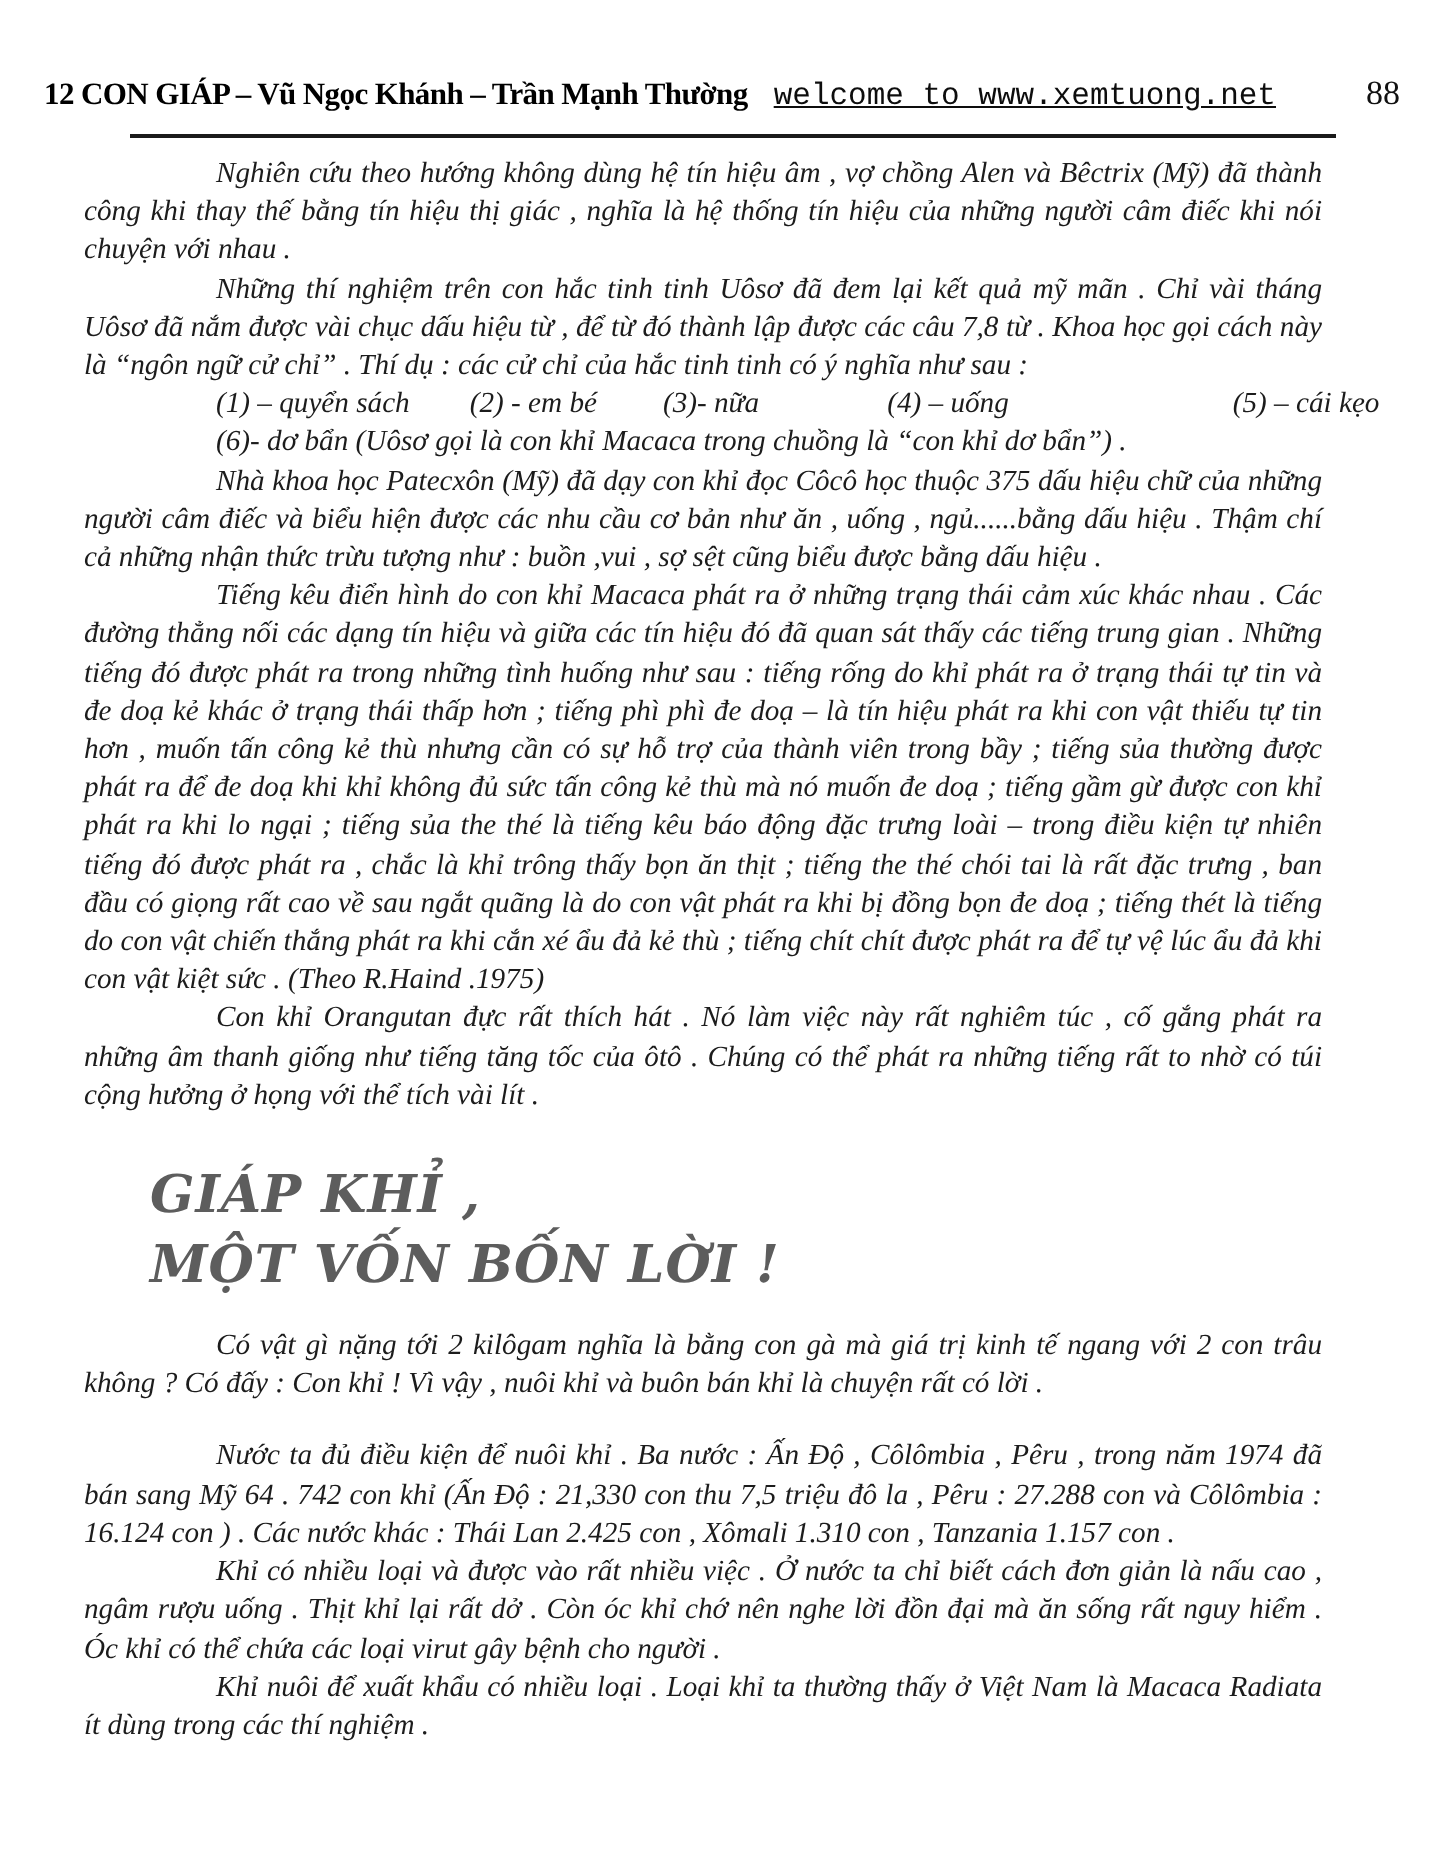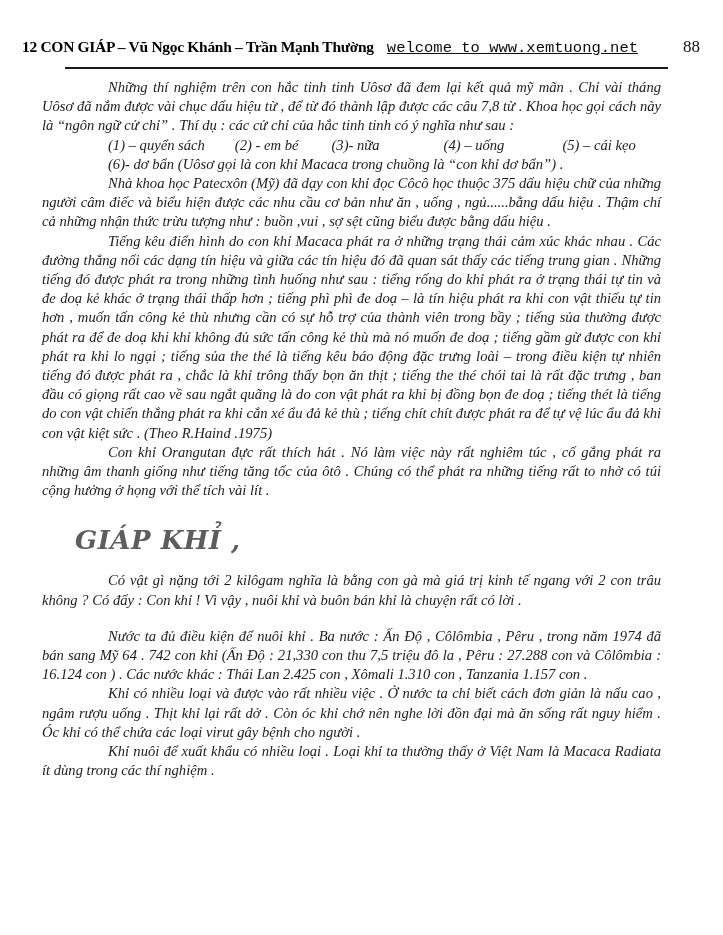--- a/index.html
+++ b/index.html
@@ -54,21 +54,21 @@
   .content p { margin: 0; text-indent: 66px; }
   .sign-row {
     display: flex;
     padding-left: 66px;
     text-align: left;
   }
   .sign-row span { flex: none; }
   .sign-item-1 { margin-right: 30px; }
   .sign-item-2 { margin-right: 33px; font-style: italic; }
   .sign-item-3 { margin-right: 64px; }
-  .sign-item-4 { margin-right: 58px; text-align: right; }
+  .sign-item-4 { margin-right: 112px; text-align: right; }
   
   .display-heading {
     margin: 23px 0 13px 33px;
     font-family: "DejaVu Serif", serif;
     font-weight: bold;
     font-style: italic;
     font-size: 26px;
     line-height: 35px;
     letter-spacing: 0.5px;
     color: #5d5d5d;
@@ -86,37 +86,39 @@
   <div class="header">
     <span class="book-title">12 CON GIÁP – Vũ Ngọc Khánh – Trần Mạnh Thường</span>
     <span class="site-link">welcome to www.xemtuong.net</span>
     <span class="page-num">88</span>
   </div>
 
   <div class="rule"></div>
 
   <div class="content">
 
+    <p>Nghiên cứu theo hướng không dùng hệ tín hiệu âm , vợ chồng Alen  và Bêctrix (Mỹ) đã thành công khi thay thế bằng tín hiệu thị giác , nghĩa là hệ thống tín hiệu của những người câm điếc khi nói chuyện với nhau .</p>
     <p>Những thí nghiệm trên con hắc tinh tinh Uôsơ đã đem lại kết quả mỹ mãn . Chỉ vài tháng Uôsơ đã nắm được vài chục dấu hiệu từ , để từ đó thành lập được các câu 7,8 từ . Khoa học gọi cách này là “ngôn ngữ cử chỉ” . Thí dụ : các cử chỉ của hắc tinh tinh có ý nghĩa như sau :</p>
 
     <div class="sign-row">
       <span class="sign-item-1">(1) – quyển sách</span>
       <span class="sign-item-2">(2) - em bé</span>
       <span class="sign-item-3">(3)- nữa</span>
       <span class="sign-item-4">(4) – uống</span>
       <span class="sign-item-5">(5) – cái kẹo</span>
     </div>
 
     <p>(6)- dơ bẩn (Uôsơ gọi là con khỉ Macaca trong chuồng là “con khỉ dơ bẩn”) .</p>
     <p>Nhà khoa học Patecxôn (Mỹ) đã dạy con khỉ đọc Côcô học thuộc 375 dấu hiệu chữ của những người câm điếc và biểu hiện được các nhu cầu cơ bản như ăn , uống , ngủ......bằng dấu hiệu . Thậm chí cả những nhận thức trừu tượng như : buồn ,vui , sợ sệt cũng biểu được bằng dấu hiệu .</p>
     <p>Tiếng kêu điển hình do con khỉ Macaca phát ra ở những trạng thái cảm xúc khác nhau . Các đường thẳng nối các dạng tín hiệu và giữa các tín hiệu đó đã quan sát thấy các tiếng trung gian . Những tiếng đó được phát ra trong những tình huống như sau : tiếng rống do khỉ phát ra ở trạng thái tự tin và đe doạ kẻ khác ở trạng thái thấp hơn ; tiếng phì phì đe doạ – là tín hiệu phát ra khi con vật thiếu tự tin hơn , muốn tấn công kẻ thù nhưng cần có sự hỗ trợ của thành viên trong bầy ; tiếng sủa thường được phát ra để đe doạ khi khỉ không đủ sức tấn công kẻ thù mà nó muốn đe doạ ; tiếng gầm gừ được con khỉ phát ra khi lo ngại ; tiếng sủa the thé là tiếng kêu báo động đặc trưng loài – trong điều kiện tự nhiên tiếng đó được phát ra , chắc là khỉ trông thấy bọn ăn thịt ; tiếng the thé chói tai là rất đặc trưng , ban đầu có giọng rất cao về sau ngắt quãng là do con vật phát ra khi bị đồng bọn đe doạ ; tiếng thét là tiếng do con vật chiến thắng phát ra khi cắn xé ẩu đả kẻ thù ; tiếng chít chít được phát ra để tự vệ lúc ẩu đả khi con vật kiệt sức . (Theo R.Haind .1975)</p>
     <p>Con khỉ Orangutan  đực rất thích hát . Nó làm việc này rất nghiêm túc , cố gắng phát ra những âm thanh giống như tiếng tăng tốc của ôtô . Chúng có thể phát ra những tiếng rất to nhờ có túi cộng hưởng ở họng với thể tích vài lít .</p>
 
     <div class="display-heading">
       <div>GIÁP KHỈ ,</div>
+      <div>MỘT VỐN BỐN LỜI !</div>
     </div>
 
     <p>Có vật gì nặng tới 2 kilôgam nghĩa là bằng con gà mà giá trị kinh tế ngang với 2 con trâu không ? Có đấy : Con khỉ ! Vì vậy , nuôi khỉ và buôn bán khỉ là chuyện rất có lời .</p>
     <p class="gap-top">Nước ta đủ điều kiện để nuôi khỉ . Ba nước : Ấn Độ , Côlômbia , Pêru , trong năm 1974 đã bán sang Mỹ 64 . 742 con khỉ (Ấn Độ : 21,330 con thu 7,5 triệu đô la , Pêru : 27.288 con và Côlômbia : 16.124 con ) . Các nước khác : Thái Lan 2.425 con , Xômali 1.310 con , Tanzania 1.157 con .</p>
     <p>Khỉ có nhiều loại và được vào rất nhiều việc . Ở nước ta chỉ biết cách đơn giản là nấu cao , ngâm rượu uống . Thịt khỉ lại rất dở . Còn óc khỉ chớ nên nghe lời đồn đại mà ăn sống rất nguy hiểm . Óc khỉ có thể chứa các loại virut  gây bệnh cho người .</p>
     <p>Khỉ nuôi để xuất khẩu có nhiều loại . Loại khỉ ta thường thấy ở Việt Nam là Macaca Radiata ít dùng trong các thí nghiệm .</p>
 
   </div>
 
 </div>

